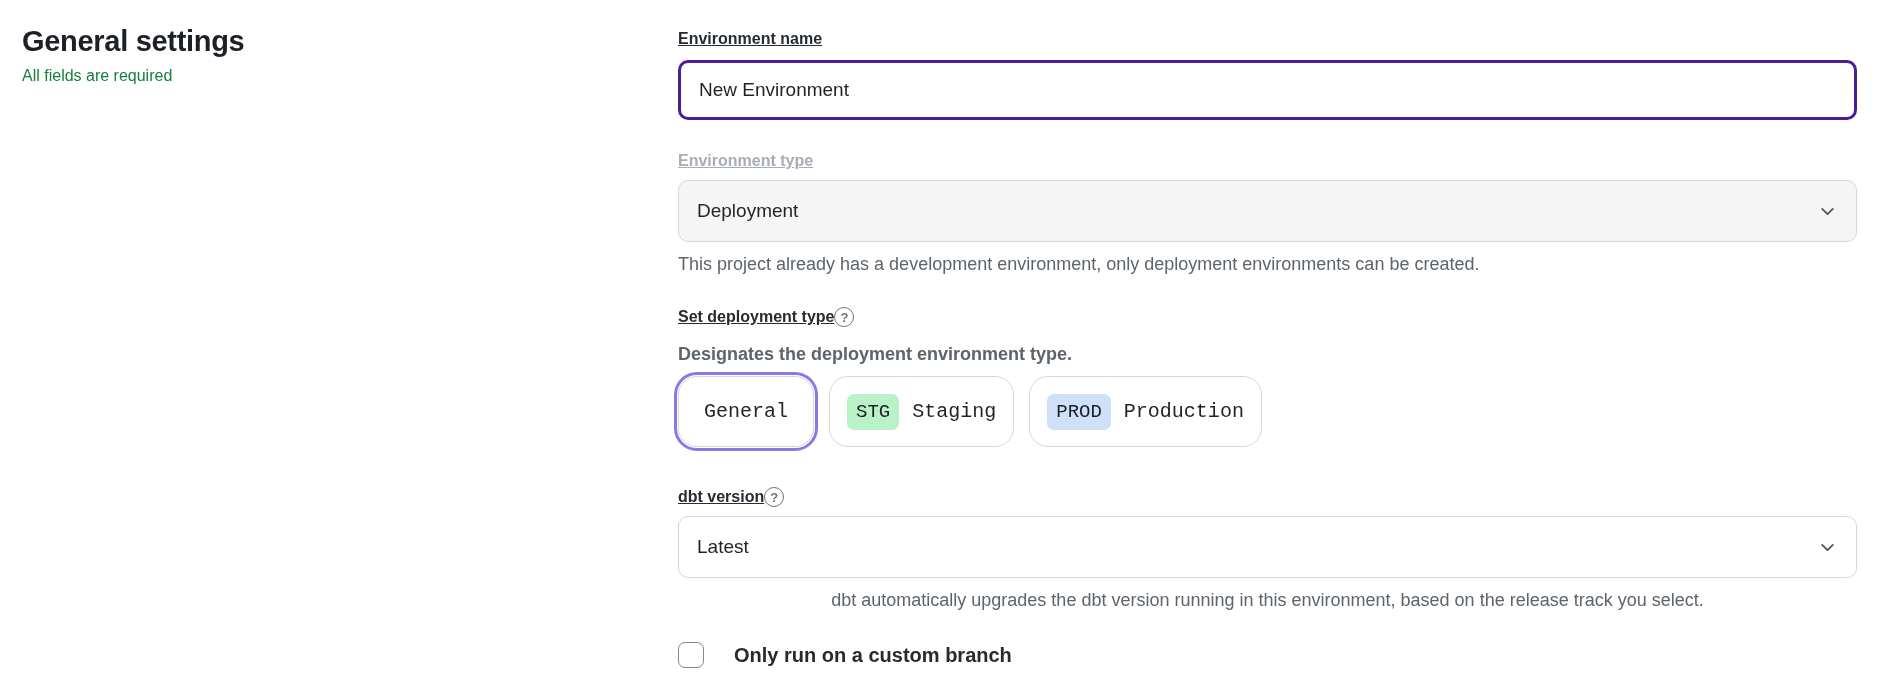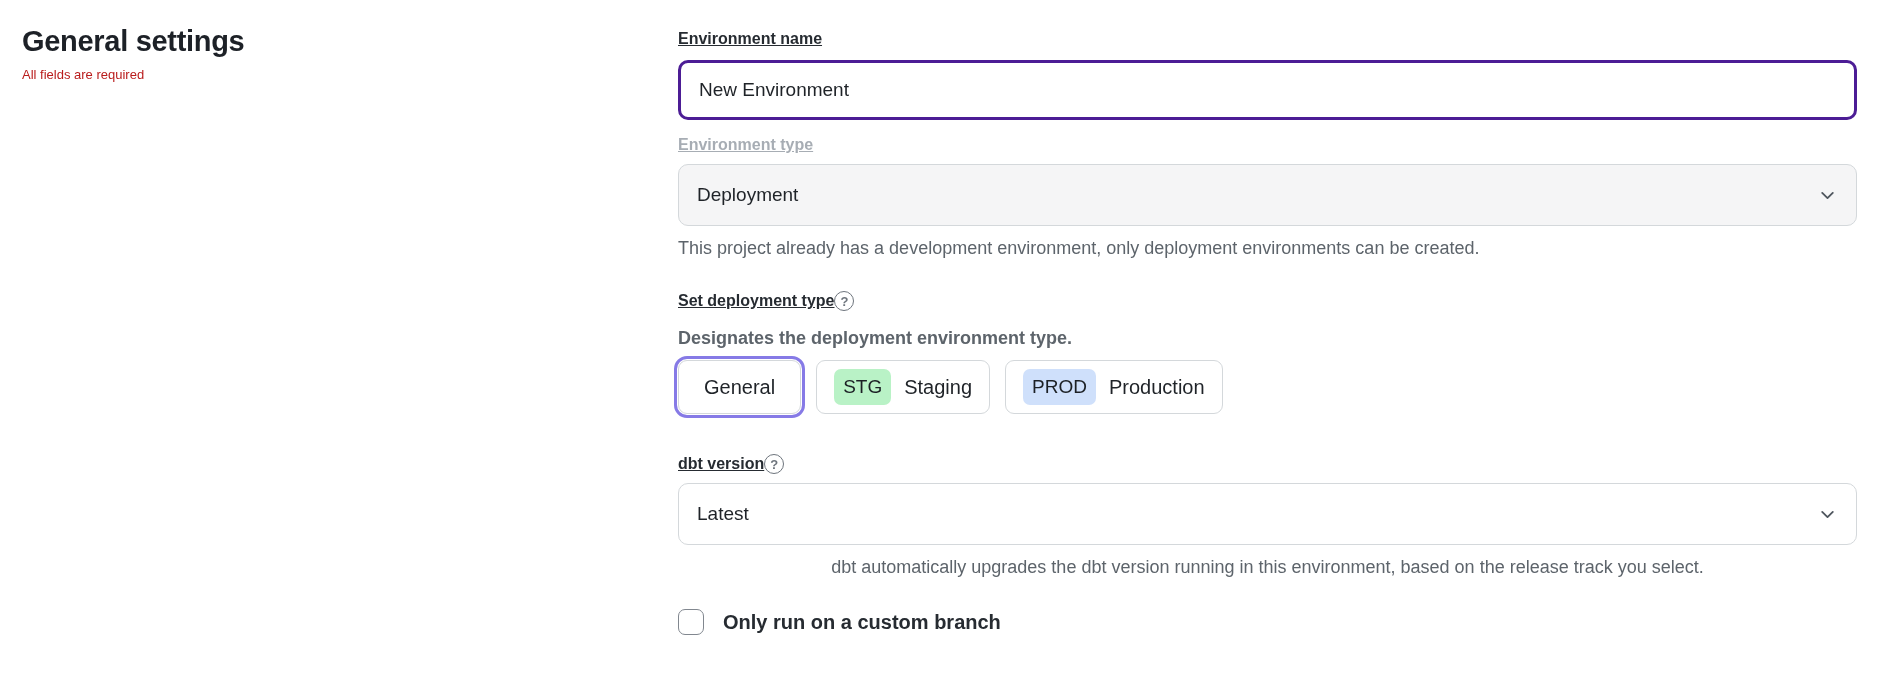--- a/index.html
+++ b/index.html
@@ -12,21 +12,21 @@
     position: relative;
     overflow: hidden;
   }
 
   
   .left-col { position: absolute; left: 22px; top: 22px; width: 520px; }
   .page-title {
     margin: 0; font-size: 29px; font-weight: 700;
     color: #1d2127; letter-spacing: -0.3px; line-height: 38px;
   }
-  .page-subtitle { margin: 7px 0 0; font-size: 13px; color: #b91c1c; }
+  .page-subtitle { margin: 7px 0 0; font-size: 16px; color: #15803d; }
 
   
   .form-col { position: absolute; left: 678px; top: 28px; width: 1179px; }
 
   .field-label {
     display: inline-block;
     font-size: 16px; font-weight: 600; color: #262b31; line-height: 22px; text-decoration: underline;
   }
   .field-label.disabled { color: #a7adb4; }
 
@@ -51,51 +51,51 @@
     border: 1px solid #d4d8db; border-radius: 10px;
     background: #fff;
     display: flex; align-items: center; justify-content: space-between;
     padding: 0 20px 0 18px;
     font-size: 19px; color: #1f2328; cursor: pointer;
   }
   .select.disabled { background: #f5f5f6; }
 
   .helper { margin: 10px 0 0; font-size: 18px; color: #5d646b; line-height: 24px; }
 
-  .section-env-type { margin-top: 14px; }
+  .section-env-type { margin-top: 30px; }
   .section-deploy-type { margin-top: 30px; }
   .deploy-desc { margin-top: 14px; font-weight: bold; }
   .section-dbt-version { margin-top: 39px; text-align: center; }
   .section-checkbox { margin-top: 30px; }
 
   .btn-row { display: flex; align-items: center; gap: 15px; margin-top: 10px; }
   .type-btn {
-    height: 54px; background: #fff;
-    border: 1px solid #d4d8db; border-radius: 9px;
+    height: 71px; background: #fff;
+    border: 1px solid #d4d8db; border-radius: 19px;
     display: flex; align-items: center; gap: 13px;
     padding: 0 17px; font-size: 20px; color: #1f2328;
-    font-family: Liberation Sans, sans-serif; cursor: pointer;
+    font-family: Liberation Mono, monospace; cursor: pointer;
   }
   .type-btn.general { padding: 0 25px; }
   .type-btn.selected { outline: 3px solid #867ae6; outline-offset: 1px; }
   .type-badge {
     display: inline-flex; align-items: center;
     padding: 7px 9px; border-radius: 7px;
     font-size: 19px; font-weight: 500; color: #1c2025;
   }
   .badge-stg { background: #b9f2c6; }
   .badge-prod { background: #cfe0fb; }
 
   .checkbox-row { display: flex; align-items: center; gap: 19px; }
   .checkbox {
     width: 26px; height: 26px; flex: 0 0 26px;
     border: 1.5px solid #81878f; border-radius: 7px;
     background: #fff; cursor: pointer;
   }
-  .checkbox-label { font-size: 20px; font-weight: 600; color: #262b31; cursor: pointer; }
+  .checkbox-label { font-size: 20px; font-weight: 600; color: #262b31; cursor: pointer; margin-left: 11px; }
 
   .chev { display: block; }
 </style>
 </head>
 <body>
 
 <div class="left-col">
   <h1 class="page-title">General settings</h1>
   <p class="page-subtitle">All fields are required</p>
 </div>

